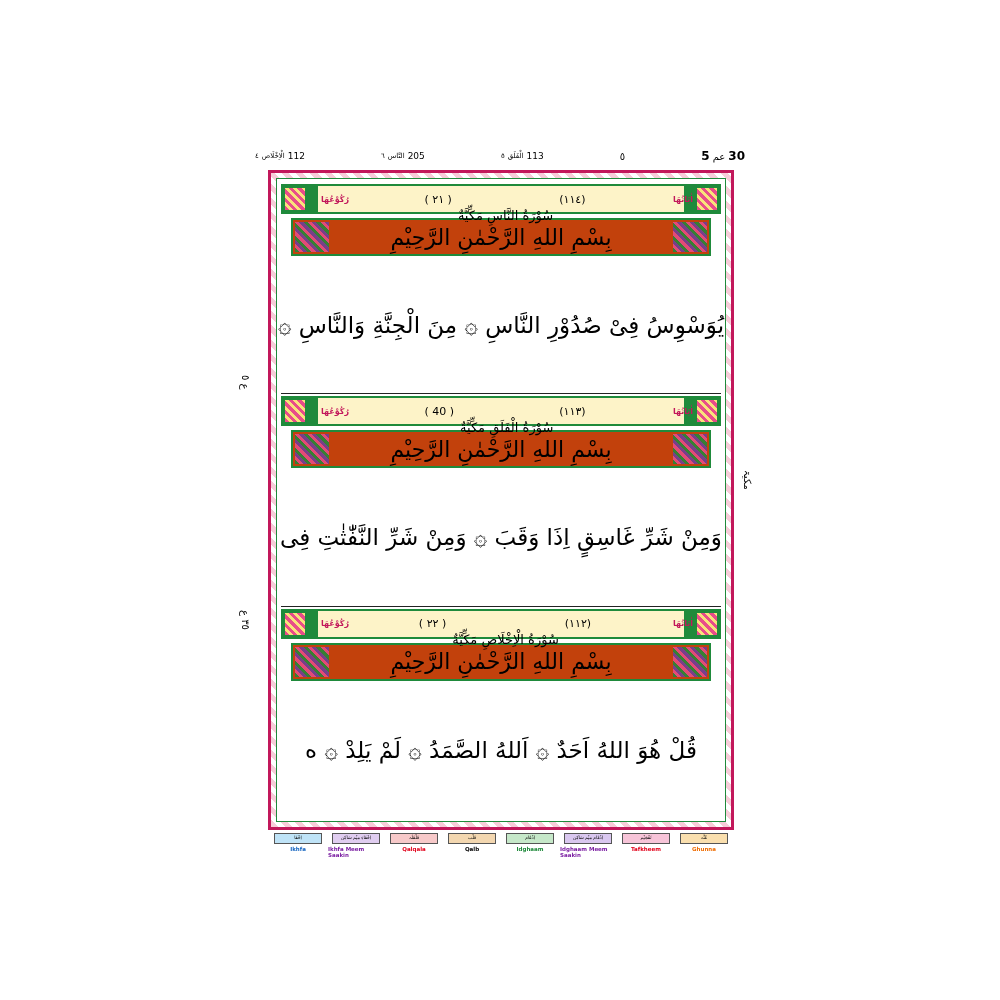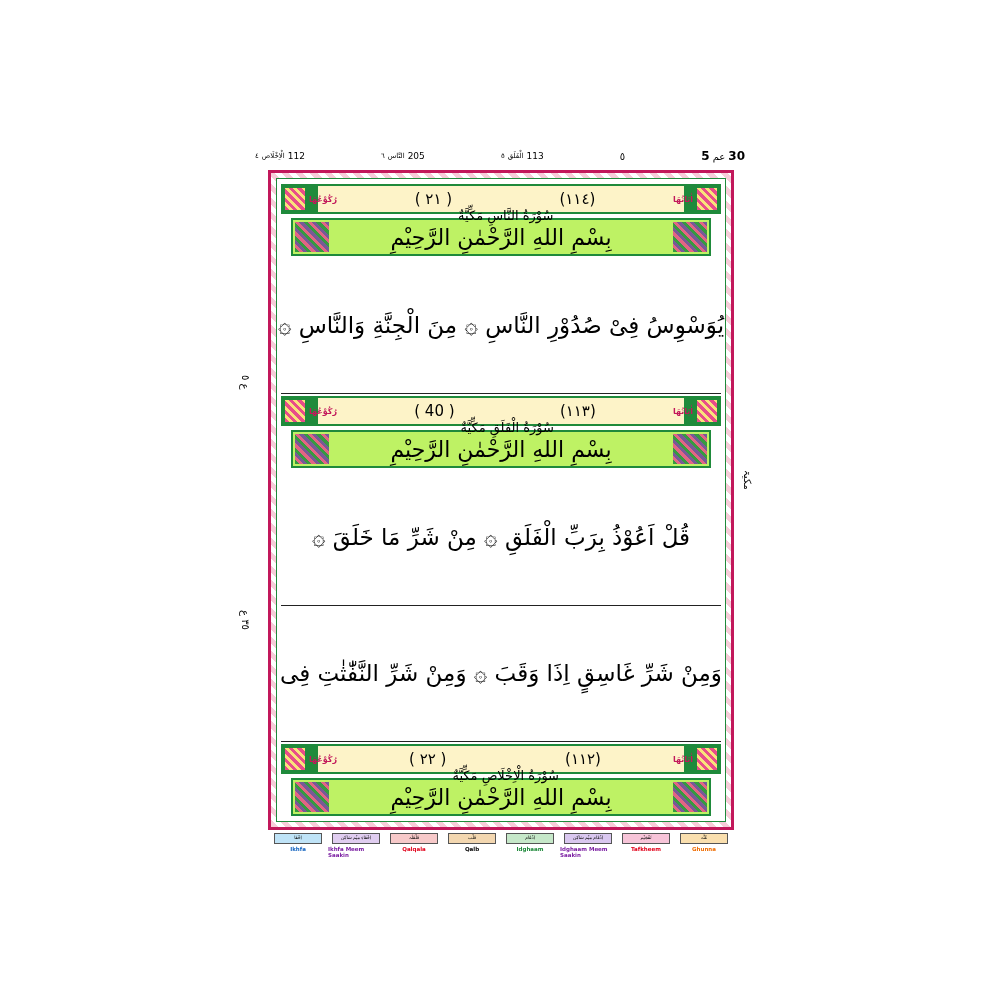--- a/index.html
+++ b/index.html
@@ -50,33 +50,33 @@
     padding:0 26px;
   }
   .surah-bar:before,.surah-bar:after{
     content:"";position:absolute;top:2px;bottom:2px;width:20px;
     background:
       repeating-linear-gradient(45deg,#e84c8a 0px,#e84c8a 3px,#f9e27a 3px,#f9e27a 6px);
   }
   .surah-bar:before{right:2px;}
   .surah-bar:after{left:2px;}
   .surah-bar .side{
-    font-size:8px;color:#c2185b;font-weight:bold;z-index:2;
+    font-size:8px;color:#c2185b;font-weight:bold;z-index:2;margin-left:12px;
   }
   .surah-bar .center{
     font-size:13px;color:#000;z-index:2;letter-spacing:0px;
     display:flex;align-items:center;gap:6px;
   }
-  .surah-bar .num{font-size:15px;color:#000;}
+  .surah-bar .num{font-size:11px;color:#000;}
   .surah-bar .mk{color:#000;margin-top:32px;}
   
   .bism-bar{
     height:38px;margin:2px 10px;
     border:2px solid #1f8a3b;
-    background:#bef264;
+    background:#c2410c;
     display:flex;align-items:center;justify-content:center;
     position:relative;box-sizing:border-box;
   }
   .bism-bar:before,.bism-bar:after{
     content:"";position:absolute;top:2px;bottom:2px;width:34px;
     background:
       repeating-linear-gradient(45deg,#1f8a3b 0px,#1f8a3b 3px,#e84c8a 3px,#e84c8a 6px,#6a3fa0 6px,#6a3fa0 9px);
     opacity:.85;
   }
   .bism-bar:before{right:2px;}
@@ -191,37 +191,37 @@
           <span class="mk">سُوْرَةُ الْفَلَقِ مَكِّيَّةٌ</span>
           <span class="num">( 40 )</span>
         </span>
         <span class="side">رُكُوْعُهَا</span>
       </div>
 
       <div class="bism-bar">
         <span class="txt">بِسْمِ اللهِ الرَّحْمٰنِ الرَّحِيْمِ</span>
       </div>
 
-      <div class="aline">قُلْ اَعُوْذُ بِرَبِّ الْفَلَقِ ۞ مِنْ شَرِّ مَا خَلَقَ ۞</div>
       <div class="aline">وَمِنْ شَرِّ غَاسِقٍ اِذَا وَقَبَ ۞ وَمِنْ شَرِّ النَّفّٰثٰتِ فِى</div>
 
       <div class="surah-bar">
         <span class="side">اٰیَاتُهَا</span>
         <span class="center">
           <span class="num">(١١٢)</span>
           <span class="mk">سُوْرَةُ الْاِخْلَاصِ مَكِّيَّةٌ</span>
           <span class="num">( ٢٢ )</span>
         </span>
         <span class="side">رُكُوْعُهَا</span>
       </div>
 
       <div class="bism-bar">
         <span class="txt">بِسْمِ اللهِ الرَّحْمٰنِ الرَّحِيْمِ</span>
       </div>
 
+      <div class="aline last">قُلْ هُوَ اللهُ اَحَدٌ ۞ اَللهُ الصَّمَدُ ۞ لَمْ يَلِدْ ۞ ه</div>
 
     </div>
   </div>
 
   <div class="legend">
     <div class="lg-item">
       <div class="lg-chip" style="background:#bfe3f7;">اِخْفَا</div>
       <div class="lg-name blue">Ikhfa</div>
     </div>
     <div class="lg-item">

